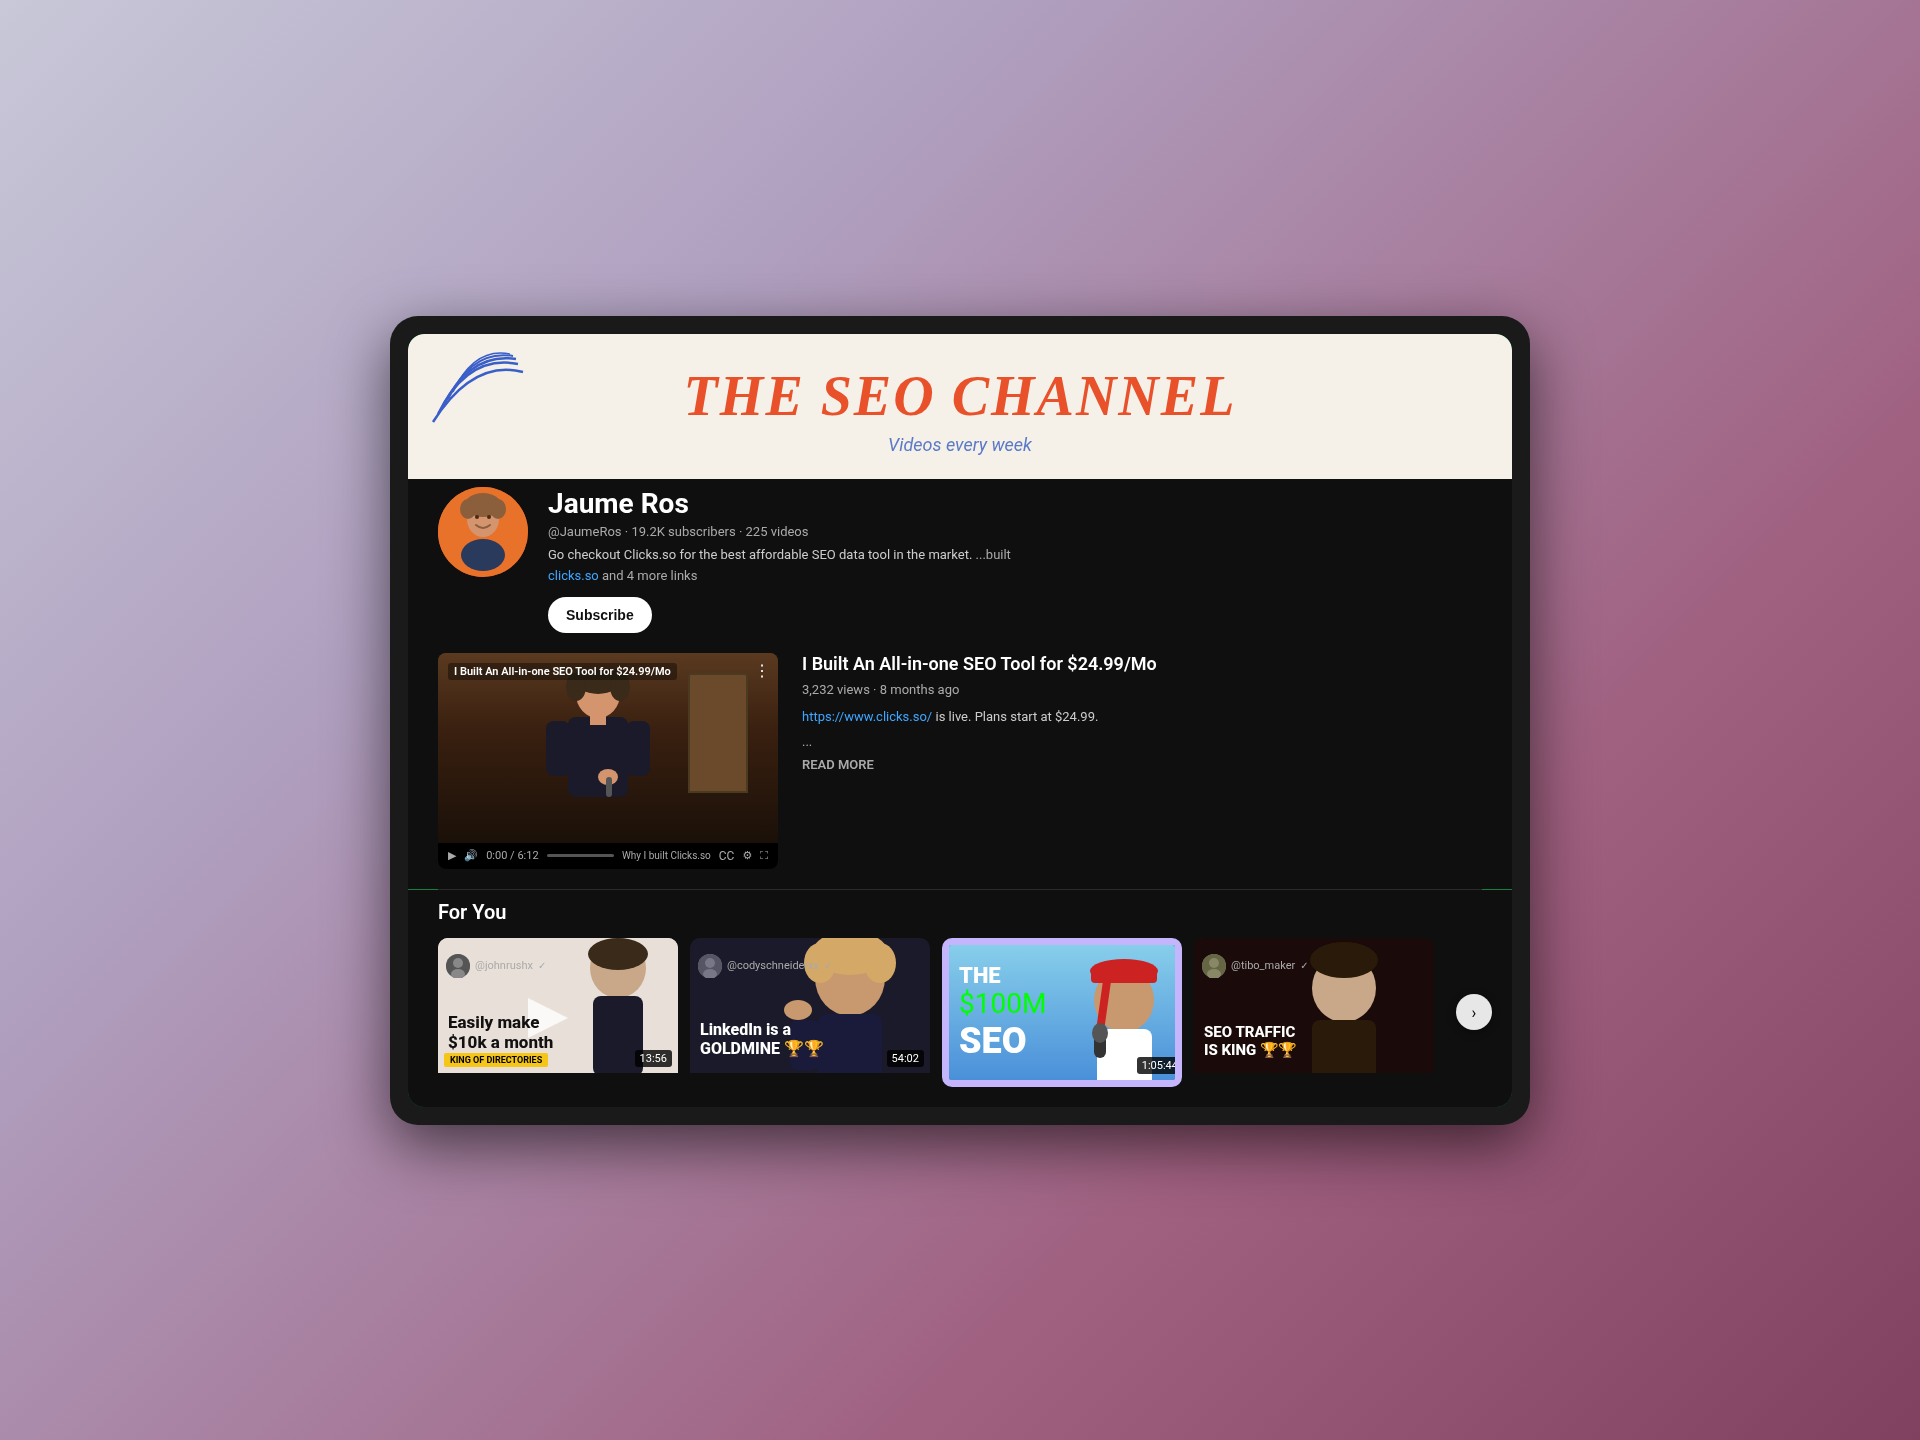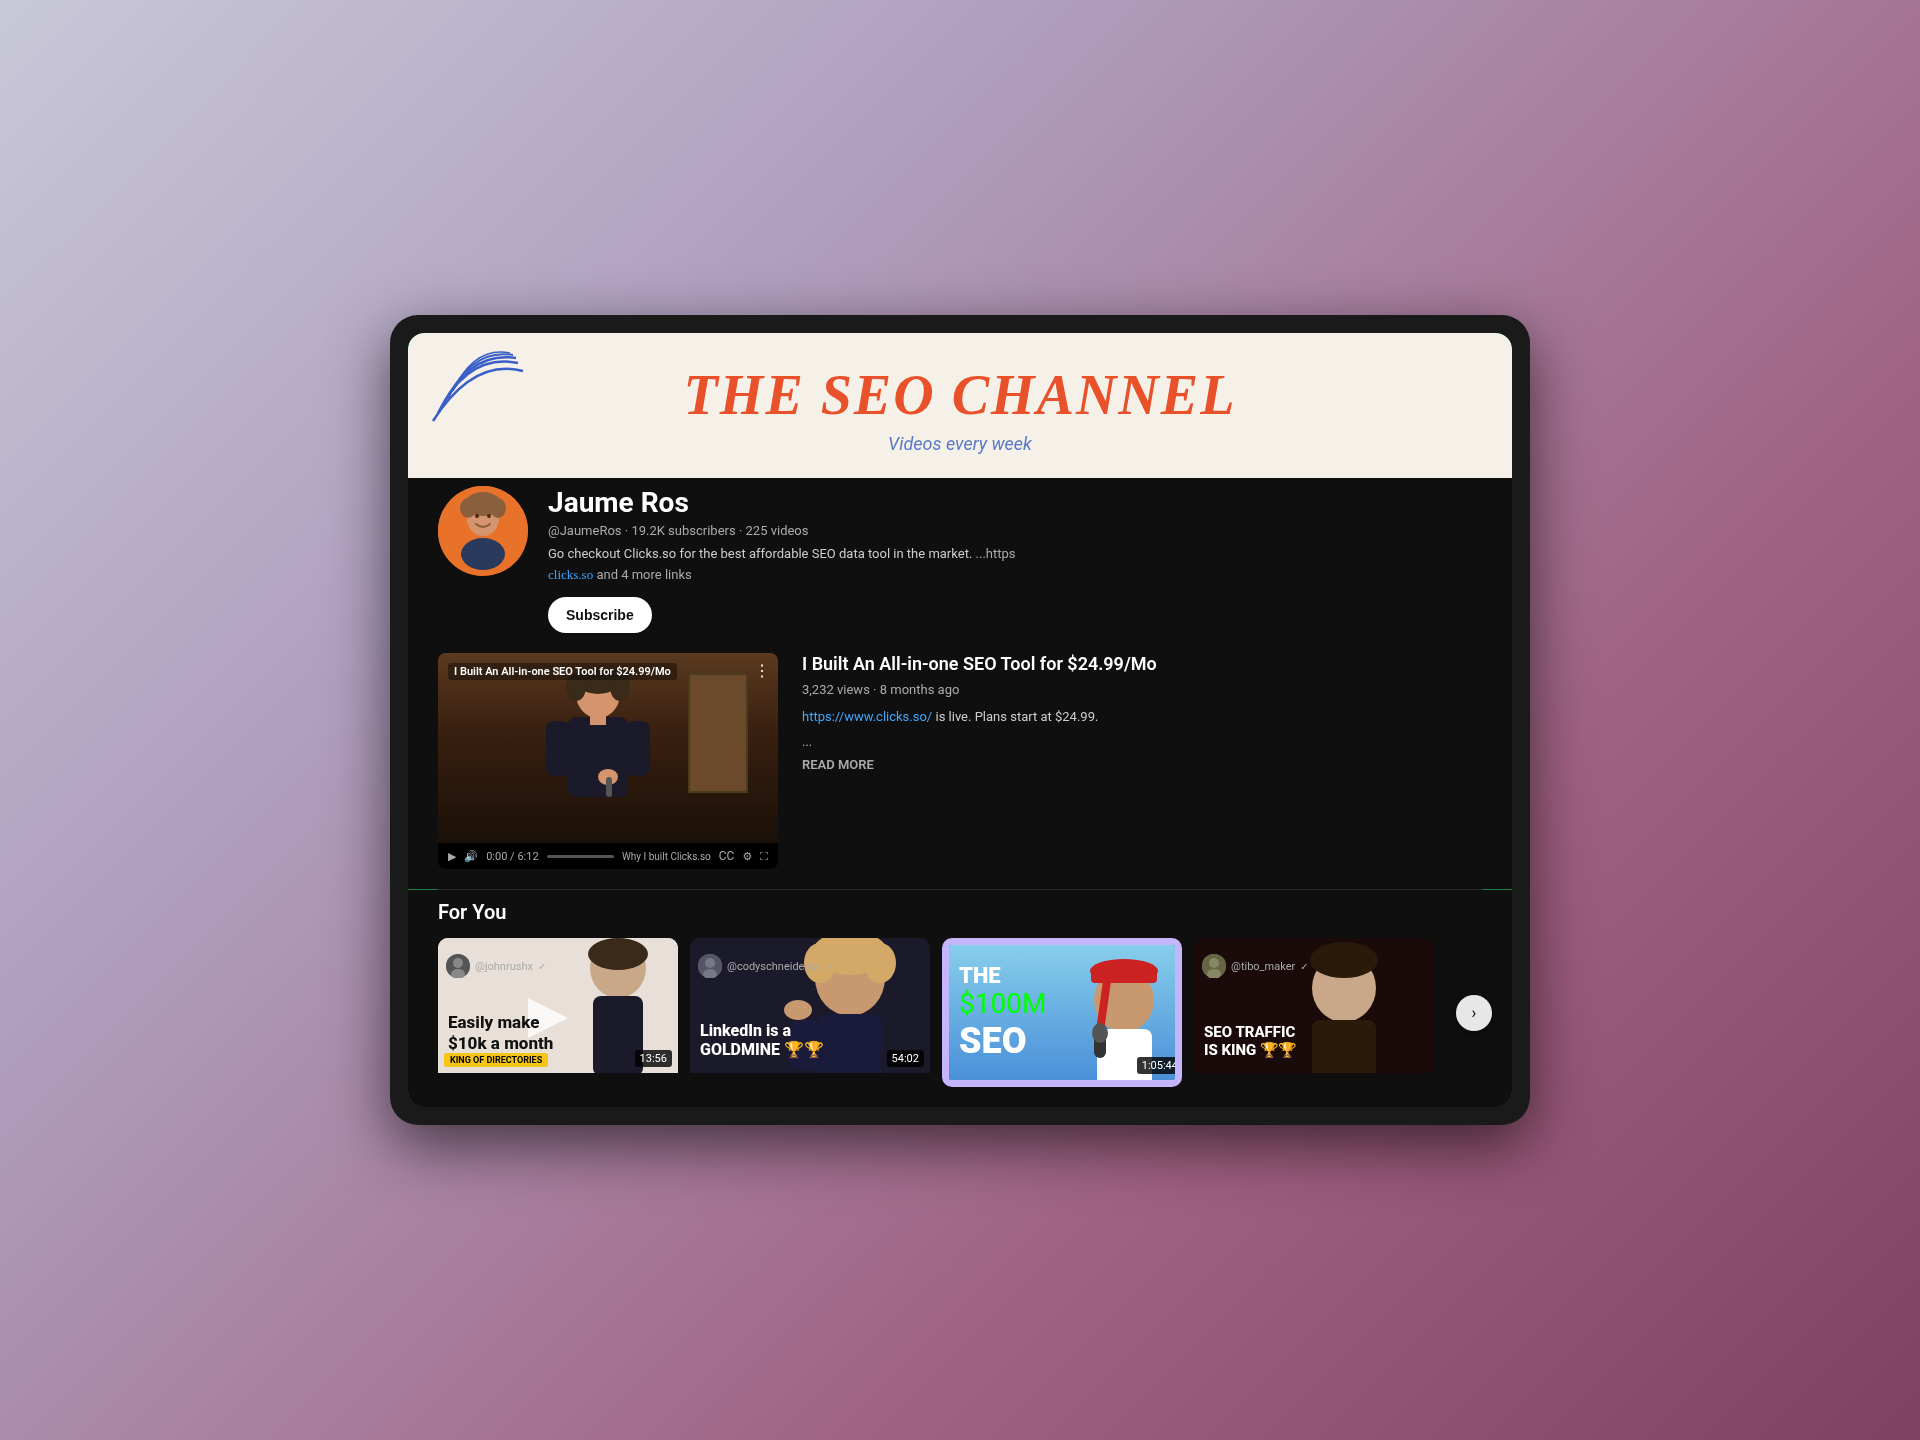--- a/index.html
+++ b/index.html
@@ -97,21 +97,20 @@
       font-size: 13px;
       margin-bottom: 6px;
     }
     .channel-links {
       font-size: 13px;
       margin-bottom: 14px;
     }
     .channel-links a {
       color: #3ea6ff;
       text-decoration: none;
-      font-family: Liberation Serif, serif;
     }
     .channel-links span {
       color: #aaaaaa;
     }
     .subscribe-btn {
       background: #ffffff;
       color: #0f0f0f;
       border: none;
       padding: 10px 18px;
       border-radius: 20px;
@@ -446,21 +445,21 @@
       </div>
       <div class="channel-details">
         <div class="channel-name">Jaume Ros</div>
         <div class="channel-meta">
           <span>@JaumeRos</span>
           · <span>19.2K subscribers</span>
           · <span>225 videos</span>
         </div>
         <div class="channel-description">
           <span>Go checkout Clicks.so for the best affordable SEO data tool in the market.</span>
-          <span style="color:#aaa; cursor:pointer;">...https</span>
+          <span style="color:#aaa; cursor:pointer;">...built</span>
         </div>
         <div class="channel-links">
           <a href="#" style="color:#3ea6ff;">clicks.so</a>
           <span style="color:#aaa;">and 4 more links</span>
         </div>
         <button class="subscribe-btn">Subscribe</button>
       </div>
     </div>
 
 

